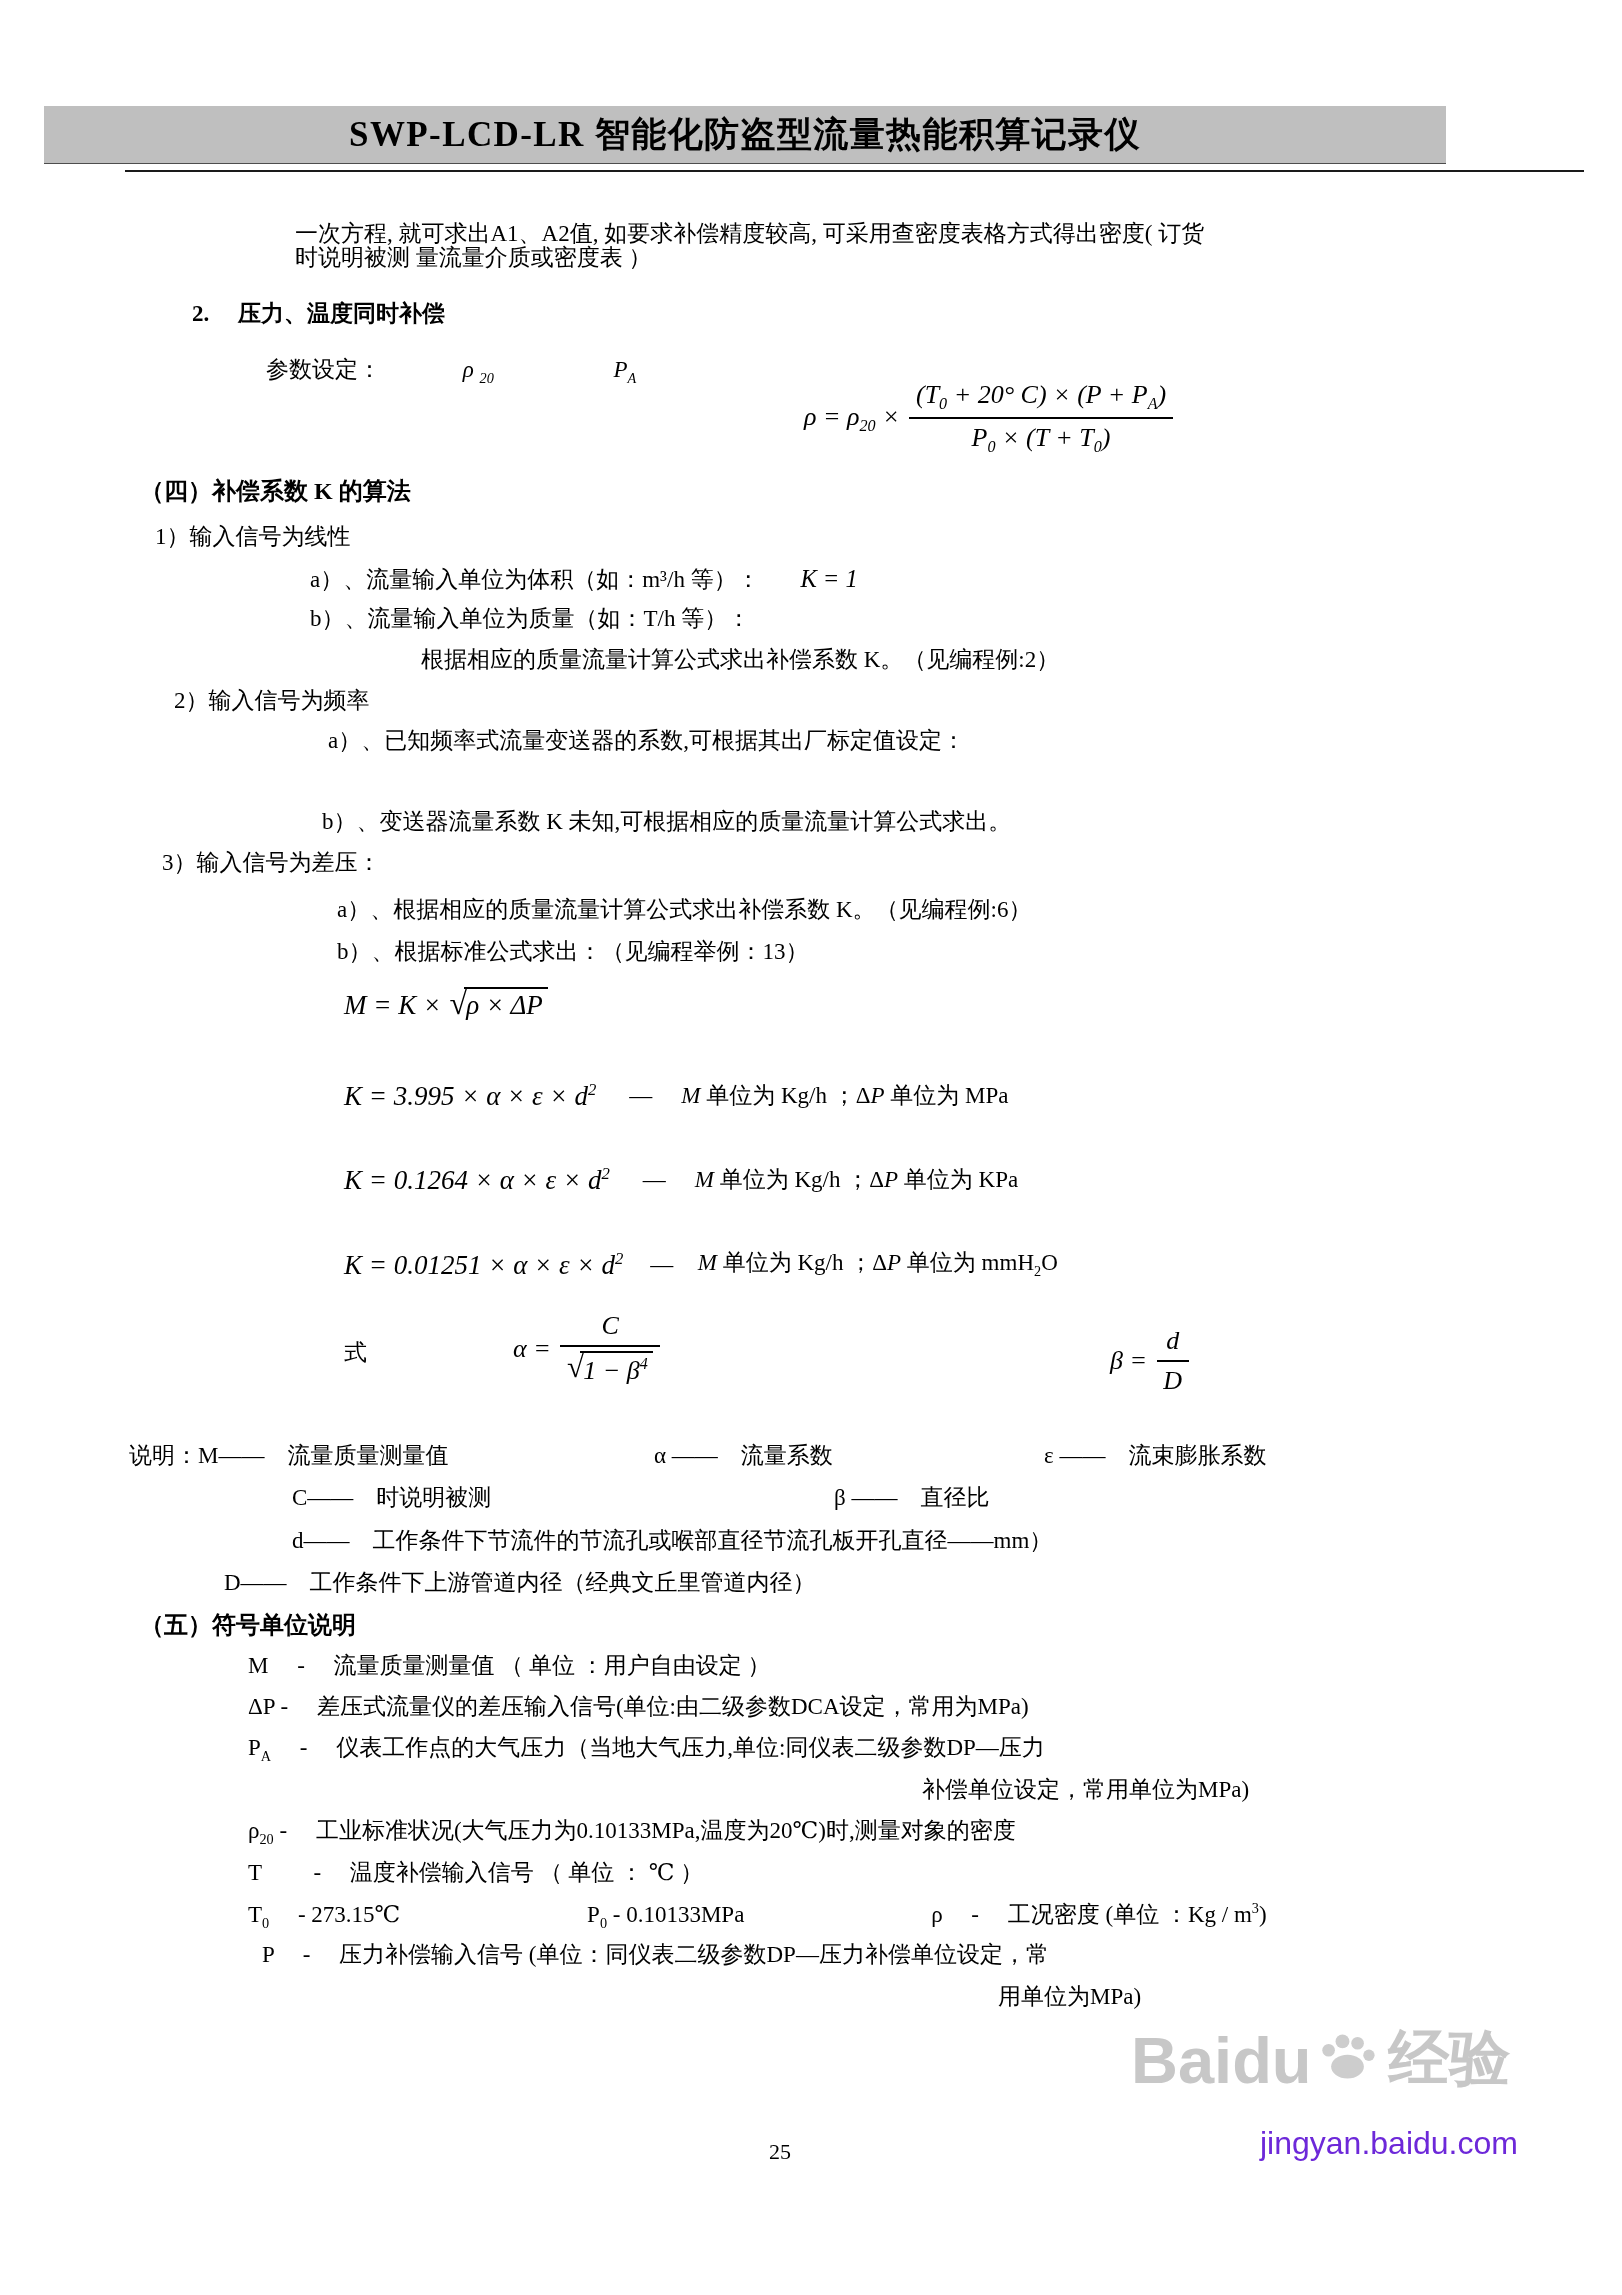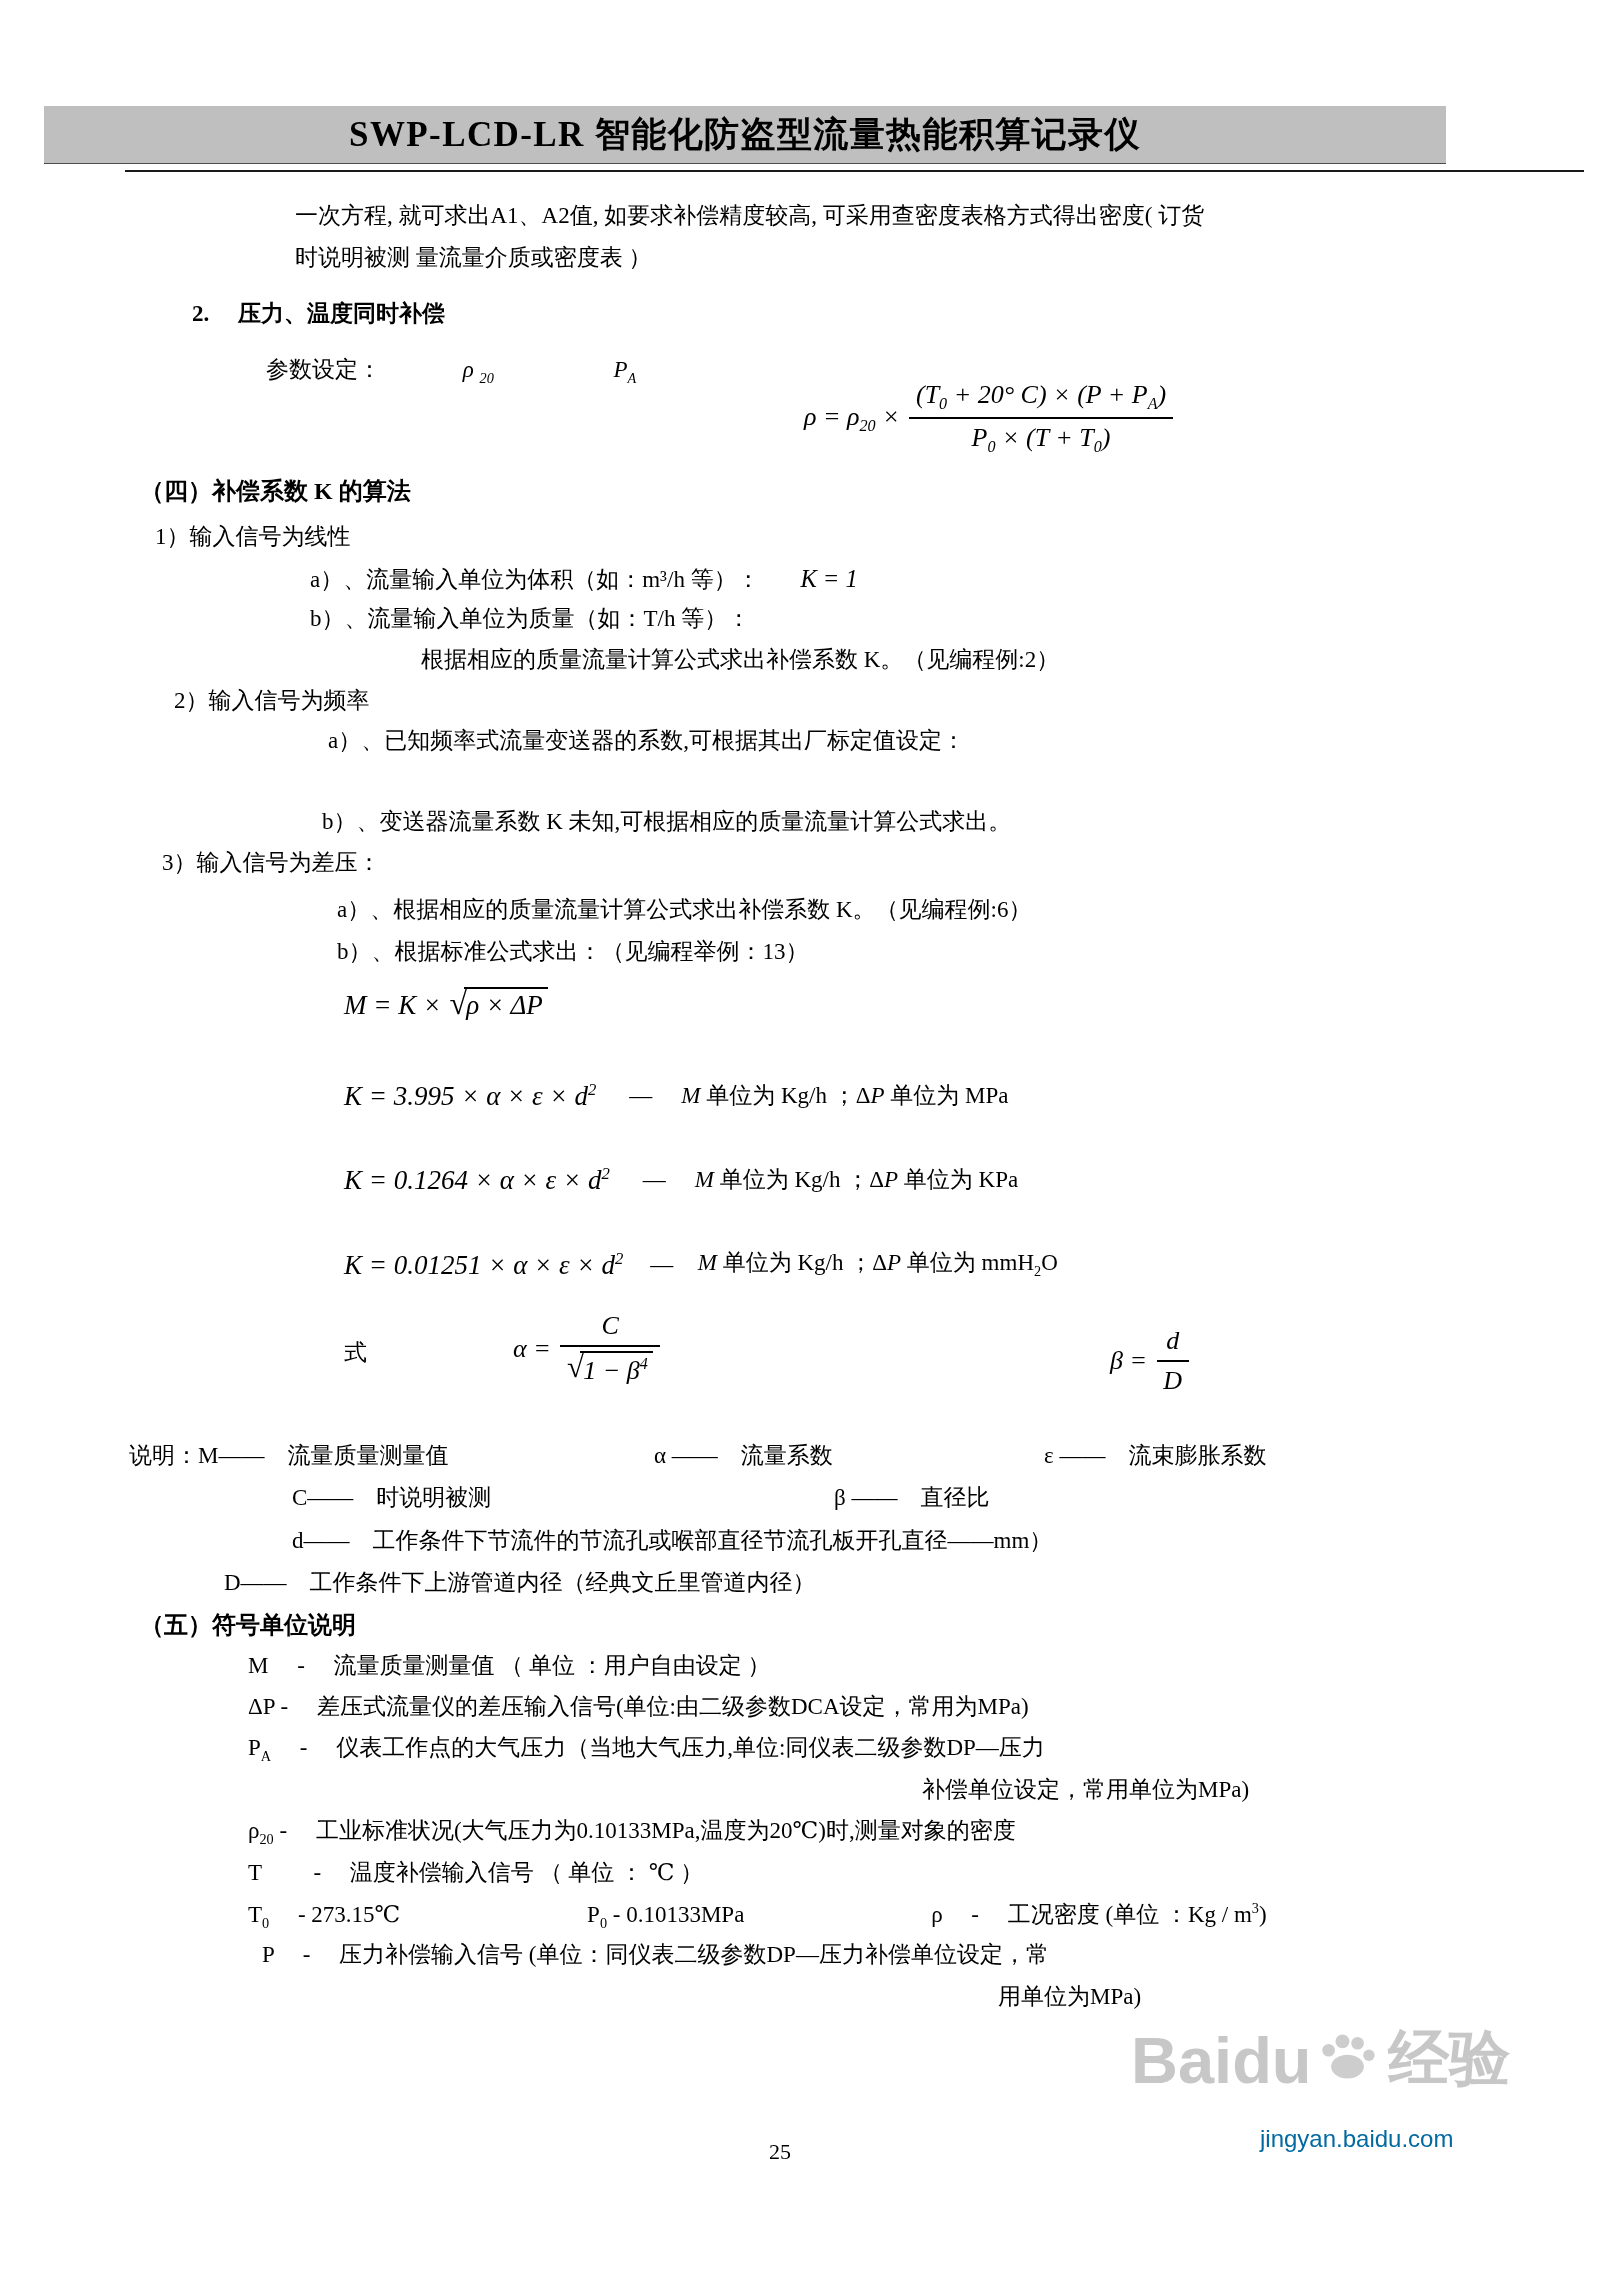--- a/index.html
+++ b/index.html
@@ -31,34 +31,34 @@
   .sqrt-sign { font-style:normal; font-size:1.18em; margin-right:-3.4px; transform:translateY(-1.4px); }
   .radicand { border-top:2px solid #000; padding:1.4px 5.5px 0 2.7px; }
 
   .fx-row { display:flex; align-items:center; }
 
   .wm-row { display:flex; align-items:flex-start; }
   .wm-brand { font-family:"Liberation Sans","DejaVu Sans",sans-serif; font-weight:bold;
               font-size:65px; color:#c7c7c7; line-height:1; }
   .wm-suffix { font-family:"Liberation Sans","DejaVu Sans",sans-serif; font-weight:bold;
                font-size:61px; color:#c7c7c7; line-height:1; margin-left:9.5px; }
-  .wm-url { font-family:"Liberation Sans","DejaVu Sans",sans-serif; font-size:24px; color:#0369a1; }
+  .wm-url { font-family:"Liberation Sans","DejaVu Sans",sans-serif; font-size:32px; color:#6d28d9; }
   .paw { width:63px; height:63px; margin-left:4.1px; transform:translateY(-5.5px); }
 </style>
 </head>
 <body>
 
 <div class="page">
 
   <div class="header-bar">
     <span class="header-title">SWP-LCD-LR 智能化防盗型流量热能积算记录仪</span>
   </div>
   <div class="header-rule"></div>
 
-  <div class="abs t" style="left:295px; top:202px;text-align:right;">一次方程, 就可求出A1、A2值, 如要求补偿精度较高, 可采用查密度表格方式得出密度( 订货</div>
+  <div class="abs t" style="left:295px; top:220px;text-align:right;">一次方程, 就可求出A1、A2值, 如要求补偿精度较高, 可采用查密度表格方式得出密度( 订货</div>
   <div class="abs t" style="left:295px; top:244px;">时说明被测 量流量介质或密度表 ）</div>
 
   <div class="abs t b" style="left:192px; top:300px;">
     <span>2.</span>
     <span style="margin-left:23px;">压力、温度同时补偿</span>
   </div>
 
   <div class="abs t" style="left:266px; top:356px;">
     <span>参数设定：</span>
     <span class="math" style="margin-left:76px;">ρ <sub>20</sub></span>

